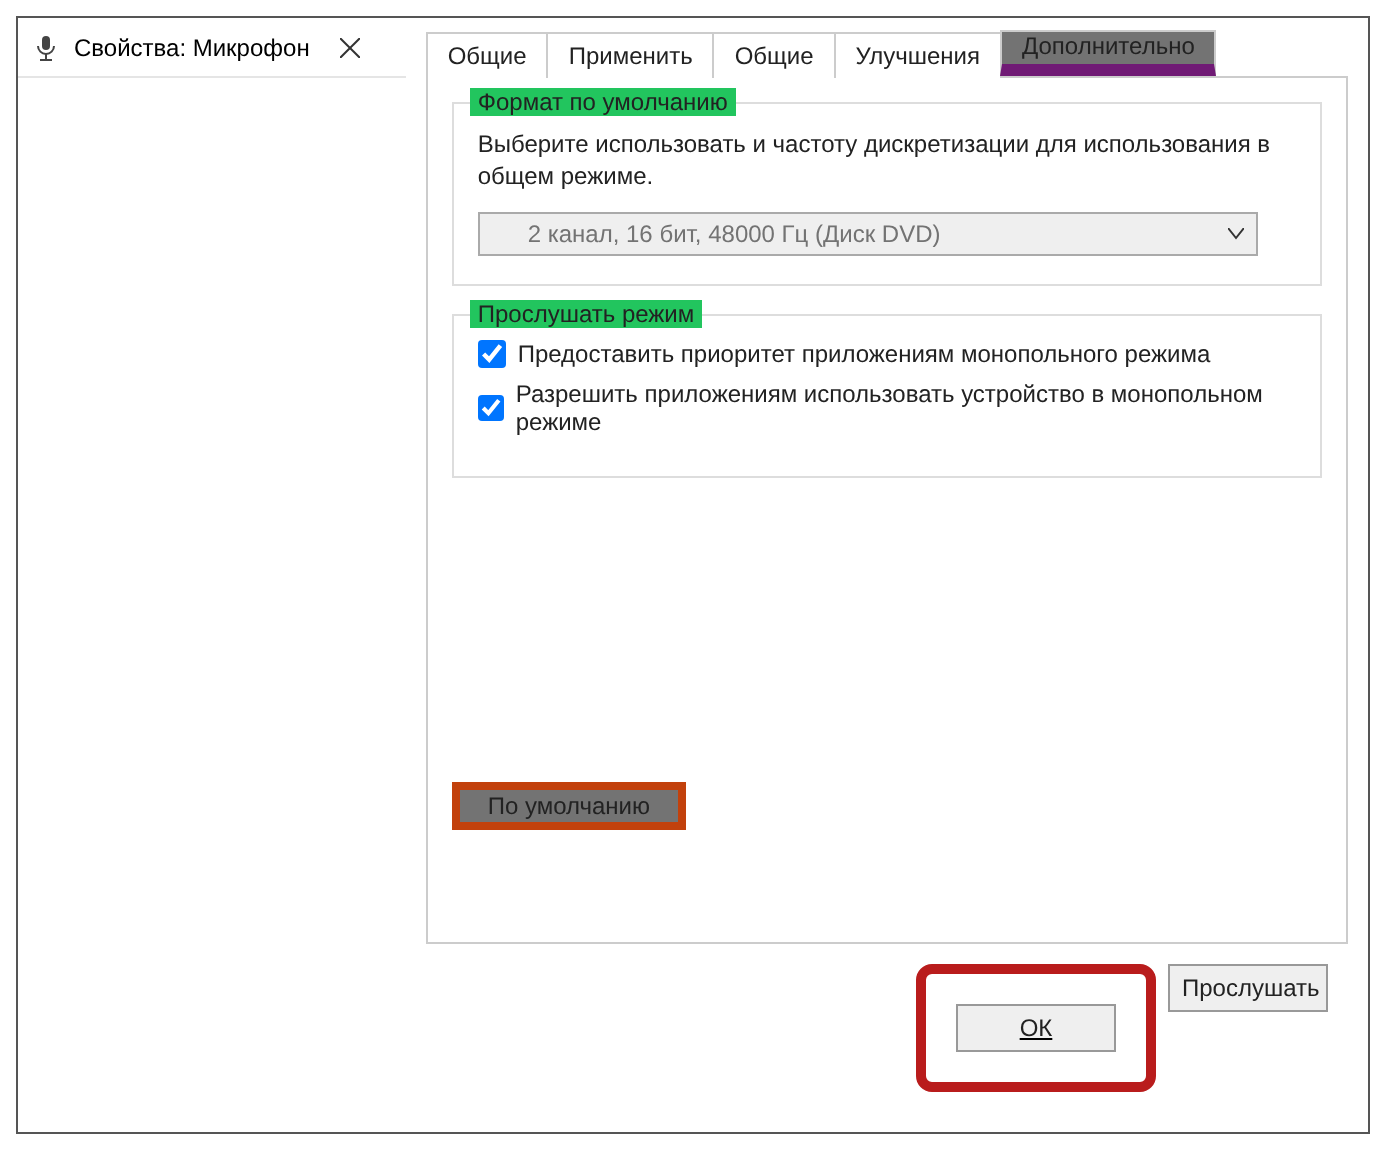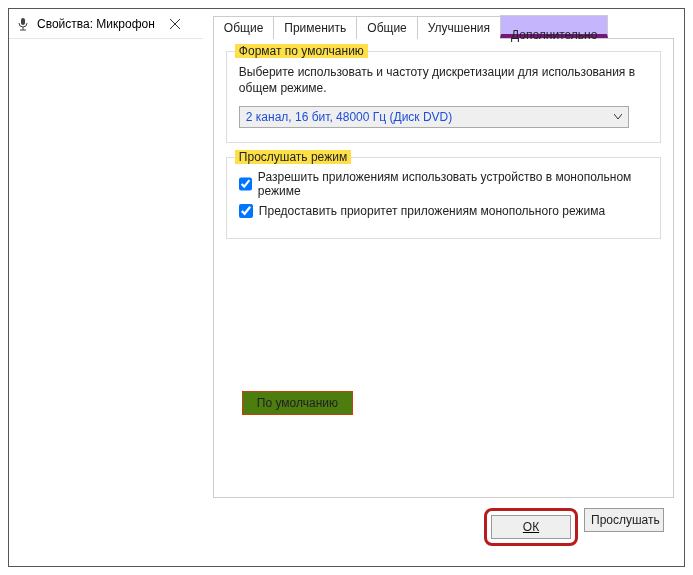--- a/index.html
+++ b/index.html
@@ -7,34 +7,34 @@
 .window { width: 677px; height: 559px; border: 1px solid #555; background: #fff; display: flex; flex-direction: row; }
 .titlebar { height: 30px; display: flex; align-items: center; padding: 0 8px; border-bottom: 1px solid #e5e5e5; }
 .titlebar .mic-icon { width: 12px; height: 14px; margin-right: 8px; display: inline-block; }
 .titlebar .mic-icon svg { width: 12px; height: 14px; }
 .titlebar .title { flex: 1; color: #000; }
 .titlebar .close { width: 40px; height: 28px; display: flex; align-items: center; justify-content: center; color: #333; cursor: pointer; }
 .titlebar .close svg { width: 10px; height: 10px; }
 .content { flex: 1; padding: 6px 10px 10px 10px; display: flex; flex-direction: column; }
 .tabs { display: flex; border-bottom: 1px solid #ccc; position: relative; height: 24px; }
 .tab { padding: 4px 10px 4px 10px; border: 1px solid #ccc; border-bottom: none; background: #fff; margin-right: -1px; cursor: pointer; line-height: 14px; position: relative; top: 1px; color: #222; }
-.tab.active { background: #c4b5fd; border-bottom: 4px solid #701a75; z-index: 2; top: 0; padding-top: 12px; padding-bottom: 5px; }
+.tab.active { background: #737373; border-bottom: 6px solid #701a75; z-index: 2; top: 0; padding-top: 0; padding-bottom: 5px; }
 .tabpanel { border: 1px solid #ccc; border-top: none; padding: 12px; flex: 1; position: relative; }
 .groupbox { border: 1px solid #ddd; margin-bottom: 14px; padding: 12px 12px 14px 12px; position: relative; }
-.groupbox .legend { position: absolute; top: -8px; left: 8px; background: #fde047; padding: 0 4px; color: #222; }
+.groupbox .legend { position: absolute; top: -8px; left: 8px; background: #22c55e; padding: 0 4px; color: #222; }
 .group-text { color: #222; margin-bottom: 10px; line-height: 16px; }
-.combo { width: 390px; height: 22px; border: 1px solid #aaa; background: #efefef; display: flex; align-items: center; padding: 0 6px; cursor: pointer; position: relative; color: #1d4ed8; }
+.combo { width: 390px; height: 22px; border: 1px solid #aaa; background: #efefef; display: flex; align-items: center; padding: 0 24px; cursor: pointer; position: relative; color: #737373; }
 .combo .arrow { position: absolute; right: 6px; top: 50%; transform: translateY(-50%); }
 .combo .arrow svg { width: 8px; height: 6px; display: block; }
 .checkbox-row { display: flex; align-items: center; margin-bottom: 6px; color: #222; }
 .checkbox-row input { margin: 0 6px 0 0; width: 14px; height: 14px; }
-.defaults-btn { position: absolute; left: 28px; top: 352px; height: 24px; padding: 0 14px; border: 1px solid #c2410c; background: #4d7c0f; cursor: pointer; color: #222; }
+.defaults-btn { position: absolute; left: 12px; top: 352px; height: 24px; padding: 0 14px; border: 4px solid #c2410c; background: #737373; cursor: pointer; color: #222; }
 .buttonbar { display: flex; justify-content: flex-end; gap: 6px; padding: 10px; }
 .btn { height: 24px; width: 80px; border: 1px solid #999; background: #efefef; cursor: pointer; color: #222; }
-.highlight-ok { display: inline-flex; border: 3px solid #b91c1c; border-radius: 8px; padding: 4px; text-decoration: underline; }
+.highlight-ok { display: inline-flex; border: 5px solid #b91c1c; border-radius: 8px; padding: 15px; text-decoration: underline; }
 </style>
 </head>
 <body>
 
 <div class="window">
   <div class="titlebar">
     <span class="mic-icon">
       <svg viewBox="0 0 12 14">
           <rect x="4" y="1" width="4" height="7" rx="2" fill="#444"></rect>
           <path d="M2 6 a4 4 0 0 0 8 0" stroke="#444" fill="none" stroke-width="1"></path>
@@ -72,25 +72,25 @@
                 <path d="M0 0 L4 5 L8 0" stroke="#333" fill="none" stroke-width="1"></path>
               </svg>
           </span>
         </div>
       </div>
 
       <div class="groupbox">
         <div class="legend">Прослушать режим</div>
         <label class="checkbox-row">
           <input type="checkbox" checked="" style="">
-          <span>Разрешить приложениям использовать устройство в монопольном режиме</span>
+          <span>Предоставить приоритет приложениям монопольного режима</span>
         </label>
         <label class="checkbox-row">
           <input type="checkbox" checked="" style="">
-          <span>Предоставить приоритет приложениям монопольного режима</span>
+          <span>Разрешить приложениям использовать устройство в монопольном режиме</span>
         </label>
       </div>
 
       <button class="defaults-btn">По умолчанию</button>
 
     </div>
 
     <div class="buttonbar">
       <span class="highlight-ok">
         <button class="btn">ОК</button>

